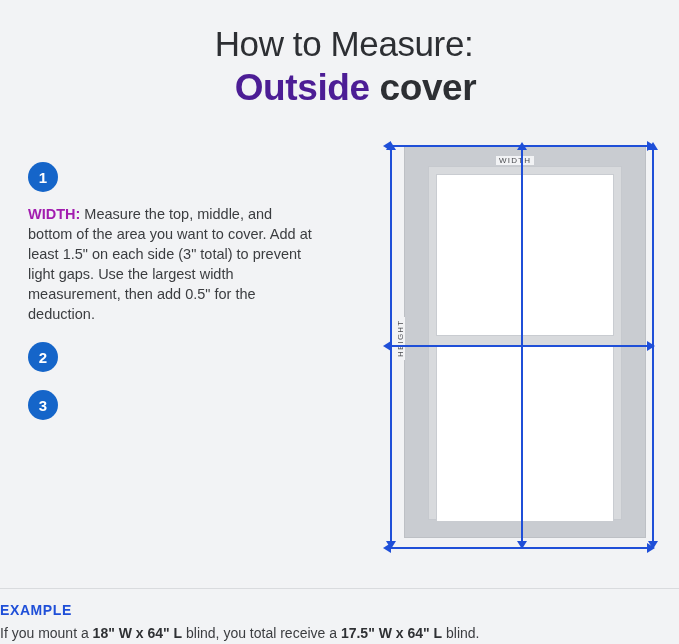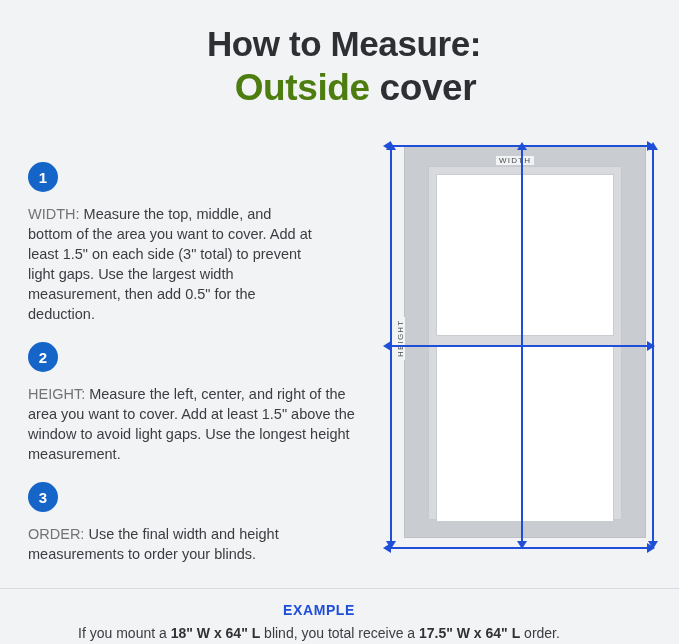--- a/index.html
+++ b/index.html
@@ -24,36 +24,36 @@
   
   .title-block {
     position: absolute;
     top: 24px;
     left: 0;
     width: 679px;
     text-align: center;
   }
   .title-line1 {
     font-size: 35px;
-    font-weight: bold;
+    font-weight: normal;
     color: #2d2f33;
     letter-spacing: -0.4px;
     line-height: 40px;
     padding-left: 9px;
   }
   .title-line2 {
     font-size: 37px;
     font-weight: bold;
     color: #2d2f33;
     letter-spacing: -0.4px;
     line-height: 44px;
     margin-top: 2px;
   }
   .title-highlight {
-    color: #4d7c0f;
+    color: #4c1d95;
     margin-left: 32px;
   }
 
   
   .steps {
     position: absolute;
     left: 28px;
     top: 162px;
     width: 340px;
   }
@@ -74,22 +74,22 @@
     justify-content: center;
     margin-bottom: 12px;
   }
   .step-text {
     font-size: 14.5px;
     line-height: 20px;
     color: #3b3d40;
     max-width: 330px;
   }
   .step-text .lead {
-    font-weight: normal;
-    color: #737373;
+    font-weight: bold;
+    color: #a21caf;
   }
   .step1 .step-text { max-width: 290px; }
   .step2 .step-text { max-width: 330px; }
   .step3 .step-text { max-width: 300px; }
 
   
   .diagram {
     position: absolute;
     left: 378px;
     top: 132px;
@@ -185,21 +185,20 @@
     top: 588px;
     width: 679px;
     height: 1px;
     background: #d9dbde;
   }
   .footer {
     position: absolute;
     left: 0;
     top: 602px;
     width: 638px;
-    text-align: center;
   }
   .footer-title {
     font-size: 14px;
     font-weight: bold;
     color: #1f4fd8;
     letter-spacing: 0.6px;
   }
   .footer-text {
     margin-top: 7px;
     font-size: 14px;
@@ -223,30 +222,24 @@
 
     <div class="step step1">
       <div class="badge">1</div>
       <div class="step-text">
         <span class="lead">WIDTH:</span><span> Measure the top, middle, and bottom of the area you want to cover. Add at least 1.5" on each side (3" total) to prevent light gaps. Use the largest width measurement, then add 0.5" for the deduction.</span>
       </div>
     </div>
 
     <div class="step step2">
       <div class="badge">2</div>
-      <div class="step-text">
-        <span class="lead">HEIGHT:</span><span> Measure the left, center, and right of the area you want to cover. Add at least 1.5" above the window to avoid light gaps. Use the longest height measurement.</span>
-      </div>
     </div>
 
     <div class="step step3">
       <div class="badge">3</div>
-      <div class="step-text">
-        <span class="lead">ORDER:</span><span> Use the final width and height measurements to order your blinds.</span>
-      </div>
     </div>
 
   </div>
 
   <div class="diagram">
 
     <div class="win-outer"></div>
     <div class="win-inner-frame"></div>
     <div class="pane pane-top"></div>
     <div class="pane pane-bottom"></div>
@@ -276,17 +269,17 @@
     <div class="arrow-line h-line" style="left:12px; top:213px; width:262px;"></div>
     <div class="arrow-head ah-left" style="left:5px; top:209px;"></div>
     <div class="arrow-head ah-right" style="left:269px; top:209px;"></div>
 
   </div>
 
   <div class="footer-divider"></div>
   <div class="footer">
     <div class="footer-title">EXAMPLE</div>
     <div class="footer-text">
-      <span>If you mount a </span><b>18" W x 64" L</b><span> blind, you total receive a </span><b>17.5" W x 64" L</b><span> order.</span>
+      <span>If you mount a </span><b>18" W x 64" L</b><span> blind, you total receive a </span><b>17.5" W x 64" L</b><span> blind.</span>
     </div>
   </div>
 
 </div>
 
 </body></html>

